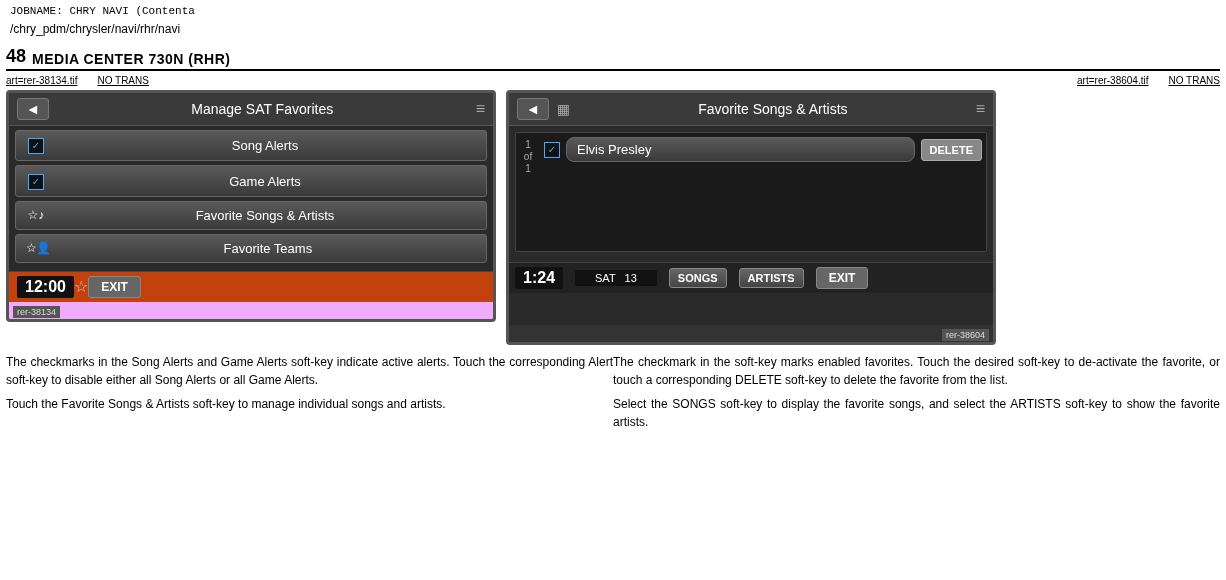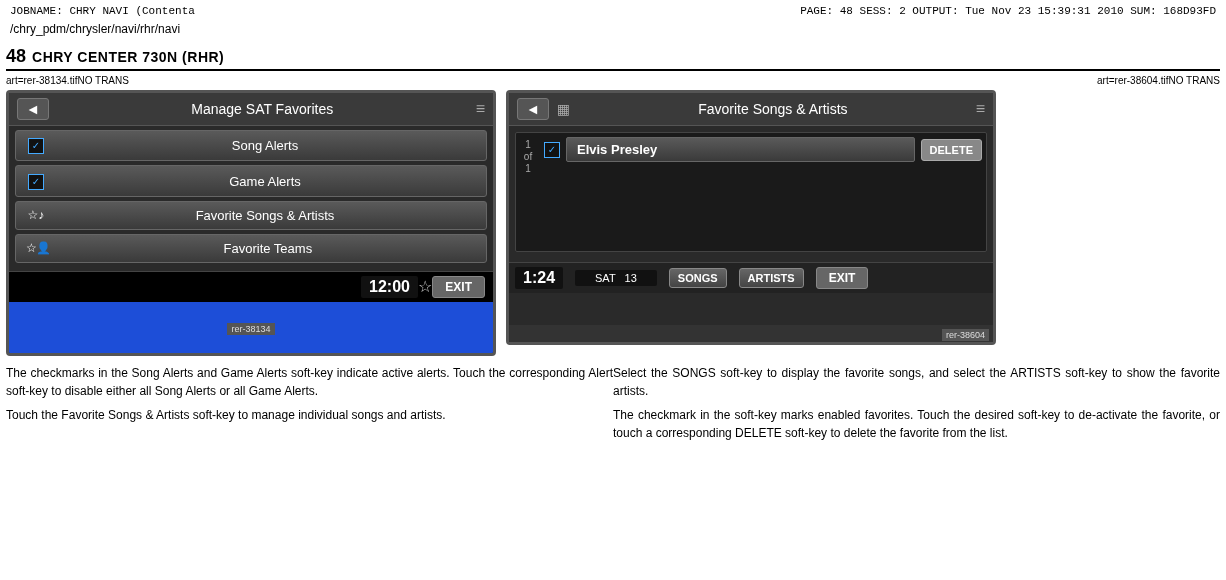--- a/index.html
+++ b/index.html
@@ -17,21 +17,21 @@
       background: #fff;
       padding: 2px 6px;
       font-size: 11px;
       font-family: 'Courier New', monospace;
       line-height: 1.4;
       border-bottom: none;
     }
 
     .page-number-section {
       display: flex;
-      align-items: center;
+      align-items: flex-end;
       padding: 4px 6px 2px 6px;
       font-family: Arial, sans-serif;
       font-size: 13px;
       font-weight: bold;
     }
 
     .page-number-section .page-num {
       font-size: 18px;
       font-weight: bold;
       margin-right: 6px;
@@ -52,20 +52,22 @@
     
     .file-info-row {
       display: flex;
       justify-content: space-between;
       padding: 0 6px 4px 6px;
       font-size: 10px;
       font-family: Arial, sans-serif;
     }
     .file-info-row .left, .file-info-row .right {
       display: flex;
+      gap: 20px;
+      text-decoration: underline;
     }
 
     
     .screens-row {
       display: flex;
       flex-direction: row;
       padding: 0 6px;
       gap: 10px;
     }
 
@@ -149,24 +151,24 @@
     .menu-item .item-label {
       color: #fff;
       font-size: 13px;
       font-weight: normal;
       flex: 1;
       text-align: center;
     }
 
     
     .screen-bottom {
-      background: #000000;
-      display: flex;
-      align-items: center;
-      justify-content: flex-end;
+      background: #c2410c;
+      display: flex;
+      align-items: center;
+      justify-content: flex-start;
       padding: 4px 8px;
       border-top: 1px solid #444;
       margin-top: 4px;
     }
 
     .time-display {
       color: #fff;
       font-size: 16px;
       font-weight: bold;
       background: #111;
@@ -237,24 +239,24 @@
     }
 
     .fav-checkbox {
       color: #4af;
       font-size: 14px;
     }
 
     .fav-item-label {
       color: #fff;
       font-size: 13px;
-      font-weight: bold;
+      font-weight: normal;
       background: linear-gradient(to bottom, #5a5a5a, #3a3a3a);
       border: 1px solid #666;
-      border-radius: 2px;
+      border-radius: 8px;
       padding: 4px 10px;
       flex: 1;
     }
 
     .delete-btn {
       background: #888;
       color: #fff;
       border: 1px solid #aaa;
       border-radius: 3px;
       padding: 4px 8px;
@@ -329,30 +331,29 @@
       font-size: 12px;
       color: #aaa;
     }
   </style>
 </head>
 <body>
 
 <div class="header-bar">
   <div style="display:flex; justify-content:space-between; font-size:11px; font-family:'Courier New',monospace; padding:2px 4px;">
     <span>JOBNAME: CHRY NAVI (Contenta</span>
-    <span>PAGE: 48  SESS: 2  OUTPUT: Tue Nov 23 15:39:31 2010  SUM: 168D93FD</span>
   </div>
   <div style="font-family:Liberation Sans, sans-serif; font-size:12px; padding: 0 4px 2px 4px;">
     <span>/chry_pdm/chrysler/navi/rhr/navi</span>
   </div>
 </div>
 
 <div class="page-number-section">
   <span class="page-num">48</span>
-  <span class="section-title">CHRY CENTER 730N (RHR)</span>
+  <span class="section-title">MEDIA CENTER 730N (RHR)</span>
 </div>
 <div class="underline-bar"></div>
 
 <div class="file-info-row">
   <div class="left">
     <span>art=rer-38134.tif</span>
     <span>NO TRANS</span>
   </div>
   <div class="right">
     <span>art=rer-38604.tif</span>
@@ -399,21 +400,21 @@
       </div>
 
       <div class="screen-bottom">
         <span class="time-display">12:00</span>
         <div class="bottom-icons">
           <span class="star-icon">☆</span>
         </div>
         <button class="exit-btn">EXIT</button>
       </div>
 
-      <div style="background:#1d4ed8; text-align:center; padding:18px 4px;">
+      <div style="background:#f0abfc; text-align:left; padding:1px 4px;">
         <span style="font-size:9px; color:#ddd; background:#555; padding:1px 4px;">rer-38134</span>
       </div>
     </div>
   </div>
 
   <div class="screen-container">
     <div class="car-screen">
 
       <div class="screen-title-bar">
         <button class="back-btn">◄</button>
@@ -461,16 +462,16 @@
   </div>
 
 </div>
 
 <div class="descriptions-row">
   <div class="desc-col">
     <p>The checkmarks in the Song Alerts and Game Alerts soft-key indicate active alerts. Touch the corresponding Alert soft-key to disable either all Song Alerts or all Game Alerts.</p>
     <p>Touch the Favorite Songs &amp; Artists soft-key to manage individual songs and artists.</p>
   </div>
   <div class="desc-col">
+    <p>The checkmark in the soft-key marks enabled favorites. Touch the desired soft-key to de-activate the favorite, or touch a corresponding DELETE soft-key to delete the favorite from the list.</p>
     <p>Select the SONGS soft-key to display the favorite songs, and select the ARTISTS soft-key to show the favorite artists.</p>
-    <p>The checkmark in the soft-key marks enabled favorites. Touch the desired soft-key to de-activate the favorite, or touch a corresponding DELETE soft-key to delete the favorite from the list.</p>
   </div>
 </div>
 
 </body></html>

